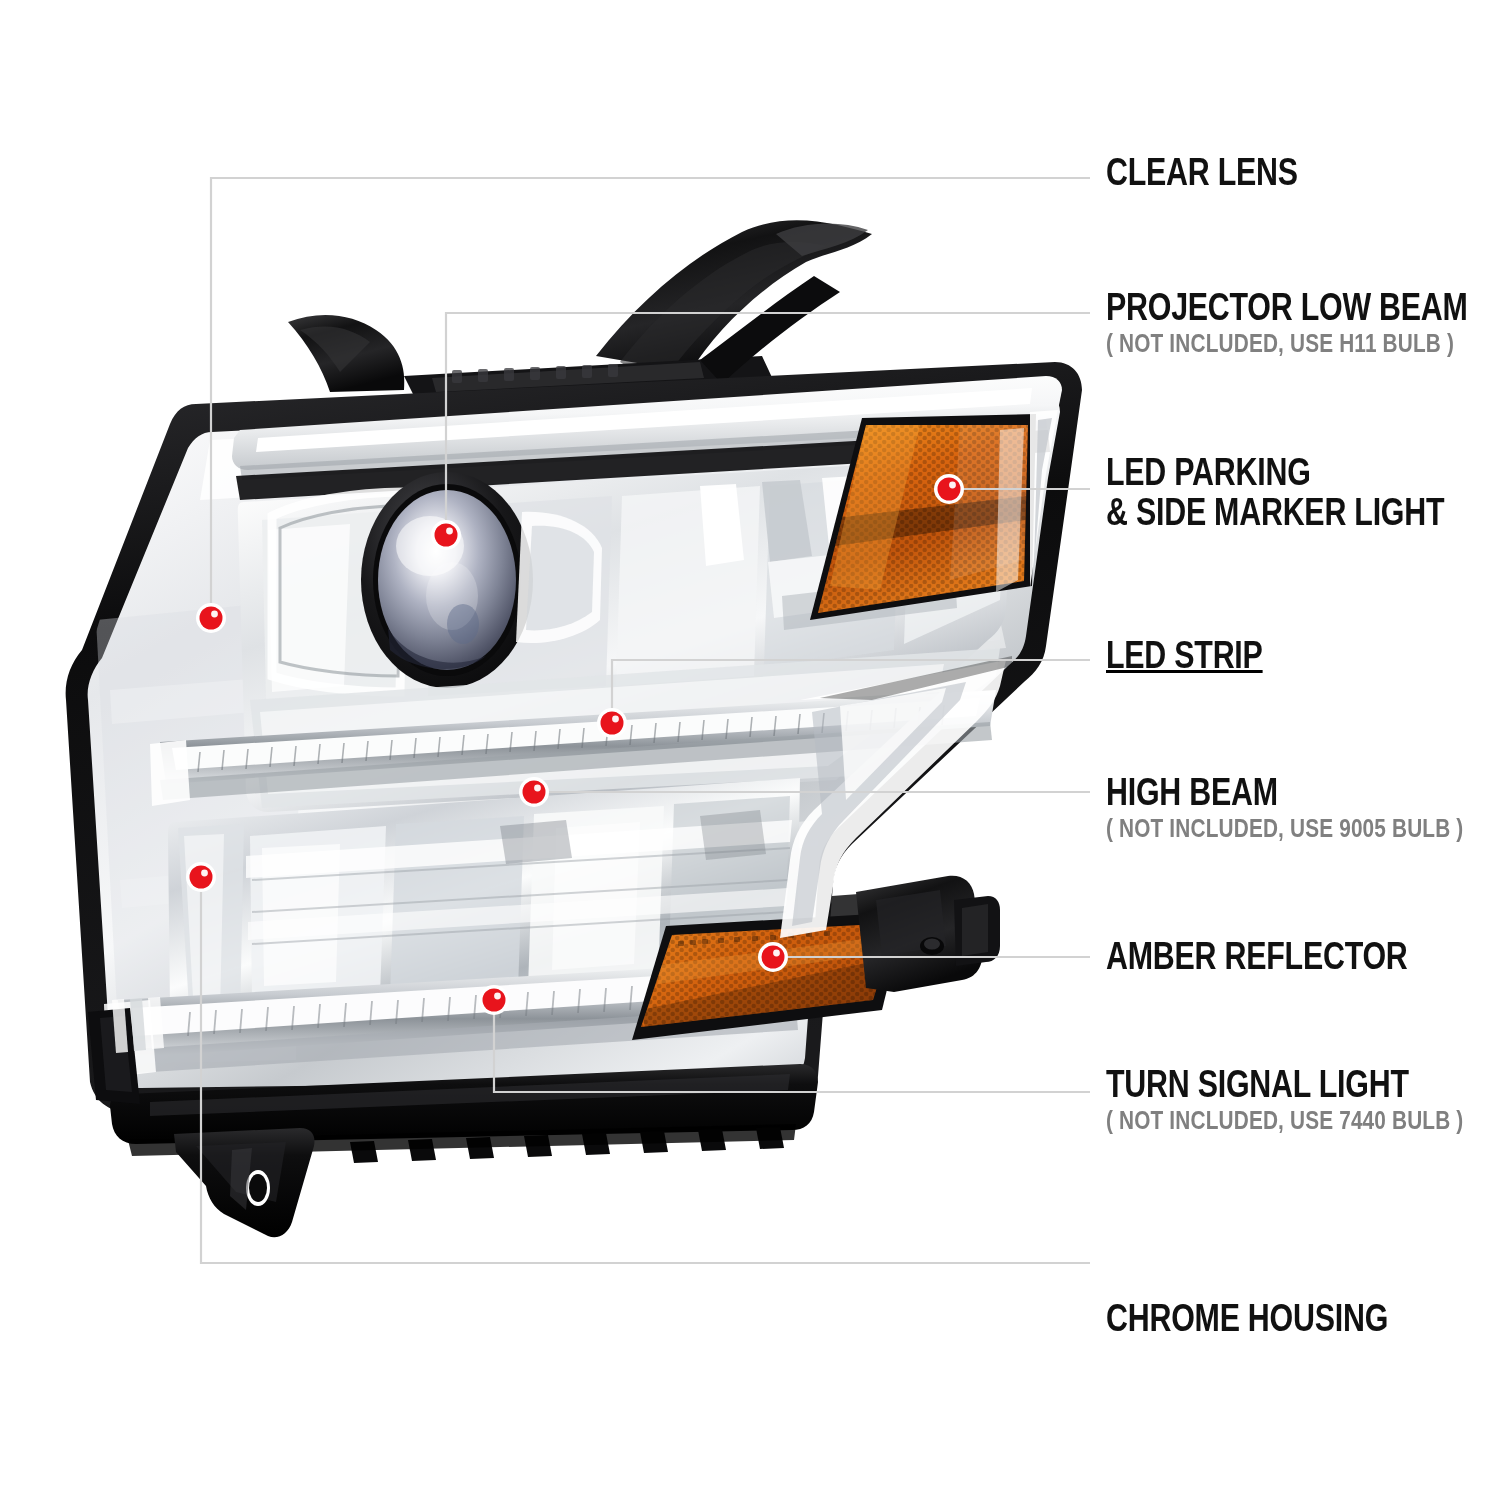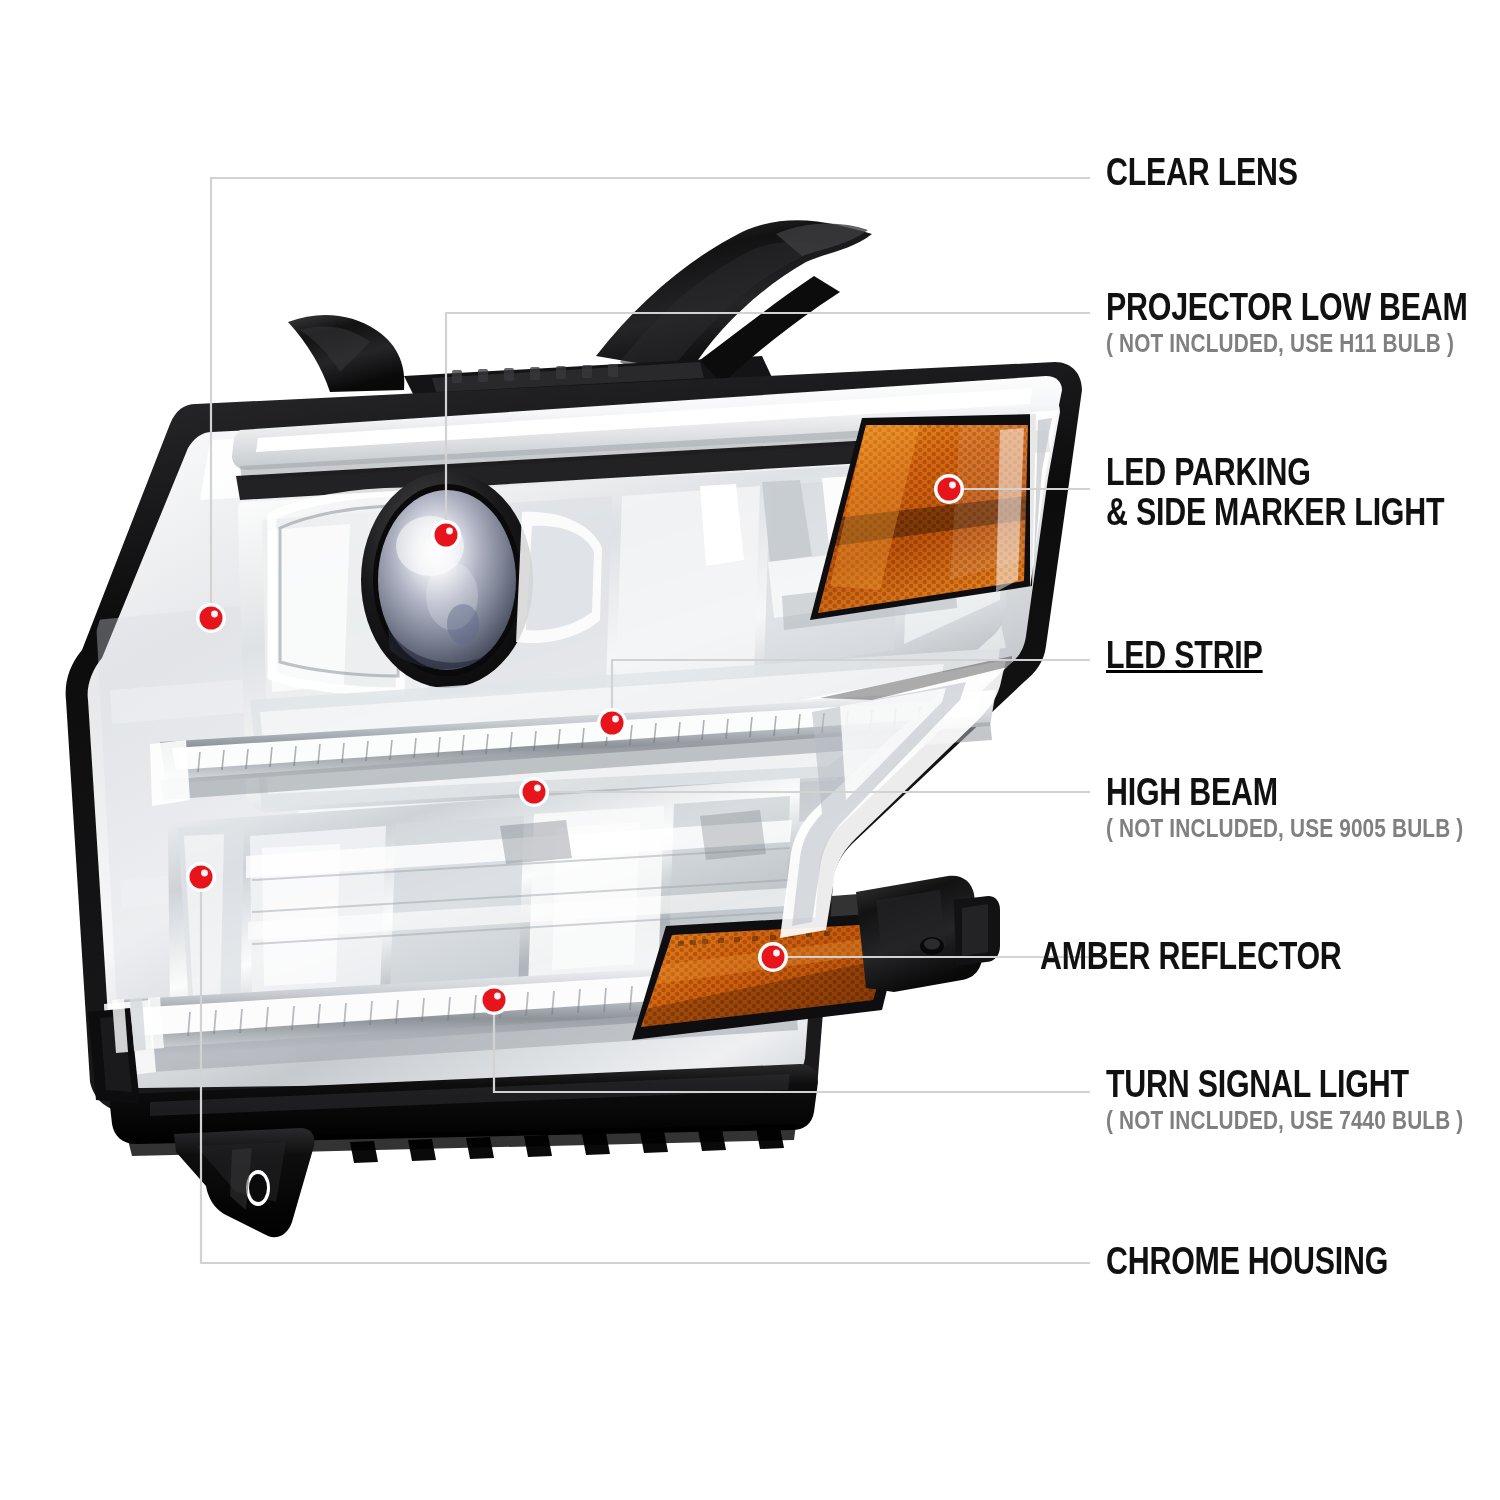--- a/index.html
+++ b/index.html
@@ -476,25 +476,25 @@
         <div class="callout-label" style="position: relative; color: rgb(17, 17, 17);">LED PARKING</div>
         <div class="callout-label" style="position: relative; color: rgb(17, 17, 17);">&amp; SIDE MARKER LIGHT</div>
       </div>
       <div class="lbl-wrap" style="left: 1106px; top: 635px; text-decoration: underline;">
         <div class="callout-label" style="position: relative; color: rgb(17, 17, 17);">LED STRIP</div>
       </div>
       <div class="lbl-wrap" style="left: 1106px; top: 772px;">
         <div class="callout-label" style="position: relative; color: rgb(17, 17, 17);">HIGH BEAM</div>
         <div class="callout-label callout-sub" style="position: relative; color: rgb(128, 128, 128);">( NOT INCLUDED, USE  9005  BULB )</div>
       </div>
-      <div class="lbl-wrap" style="left: 1040px; top: 936px;">
+      <div class="lbl-wrap" style="left: 1106px; top: 936px;">
         <div class="callout-label" style="position: relative; color: rgb(17, 17, 17);">AMBER REFLECTOR</div>
       </div>
       <div class="lbl-wrap" style="left: 1106px; top: 1064px;">
         <div class="callout-label" style="position: relative; color: rgb(17, 17, 17);">TURN SIGNAL LIGHT</div>
         <div class="callout-label callout-sub" style="position: relative; color: rgb(128, 128, 128);">( NOT INCLUDED, USE  7440  BULB )</div>
       </div>
-      <div class="lbl-wrap" style="left: 1106px; top: 1241px;">
+      <div class="lbl-wrap" style="left: 1106px; top: 1298px;">
         <div class="callout-label" style="position: relative; color: rgb(17, 17, 17);">CHROME HOUSING</div>
       </div>
     </div>
 
 </div>
 
 </body></html>

